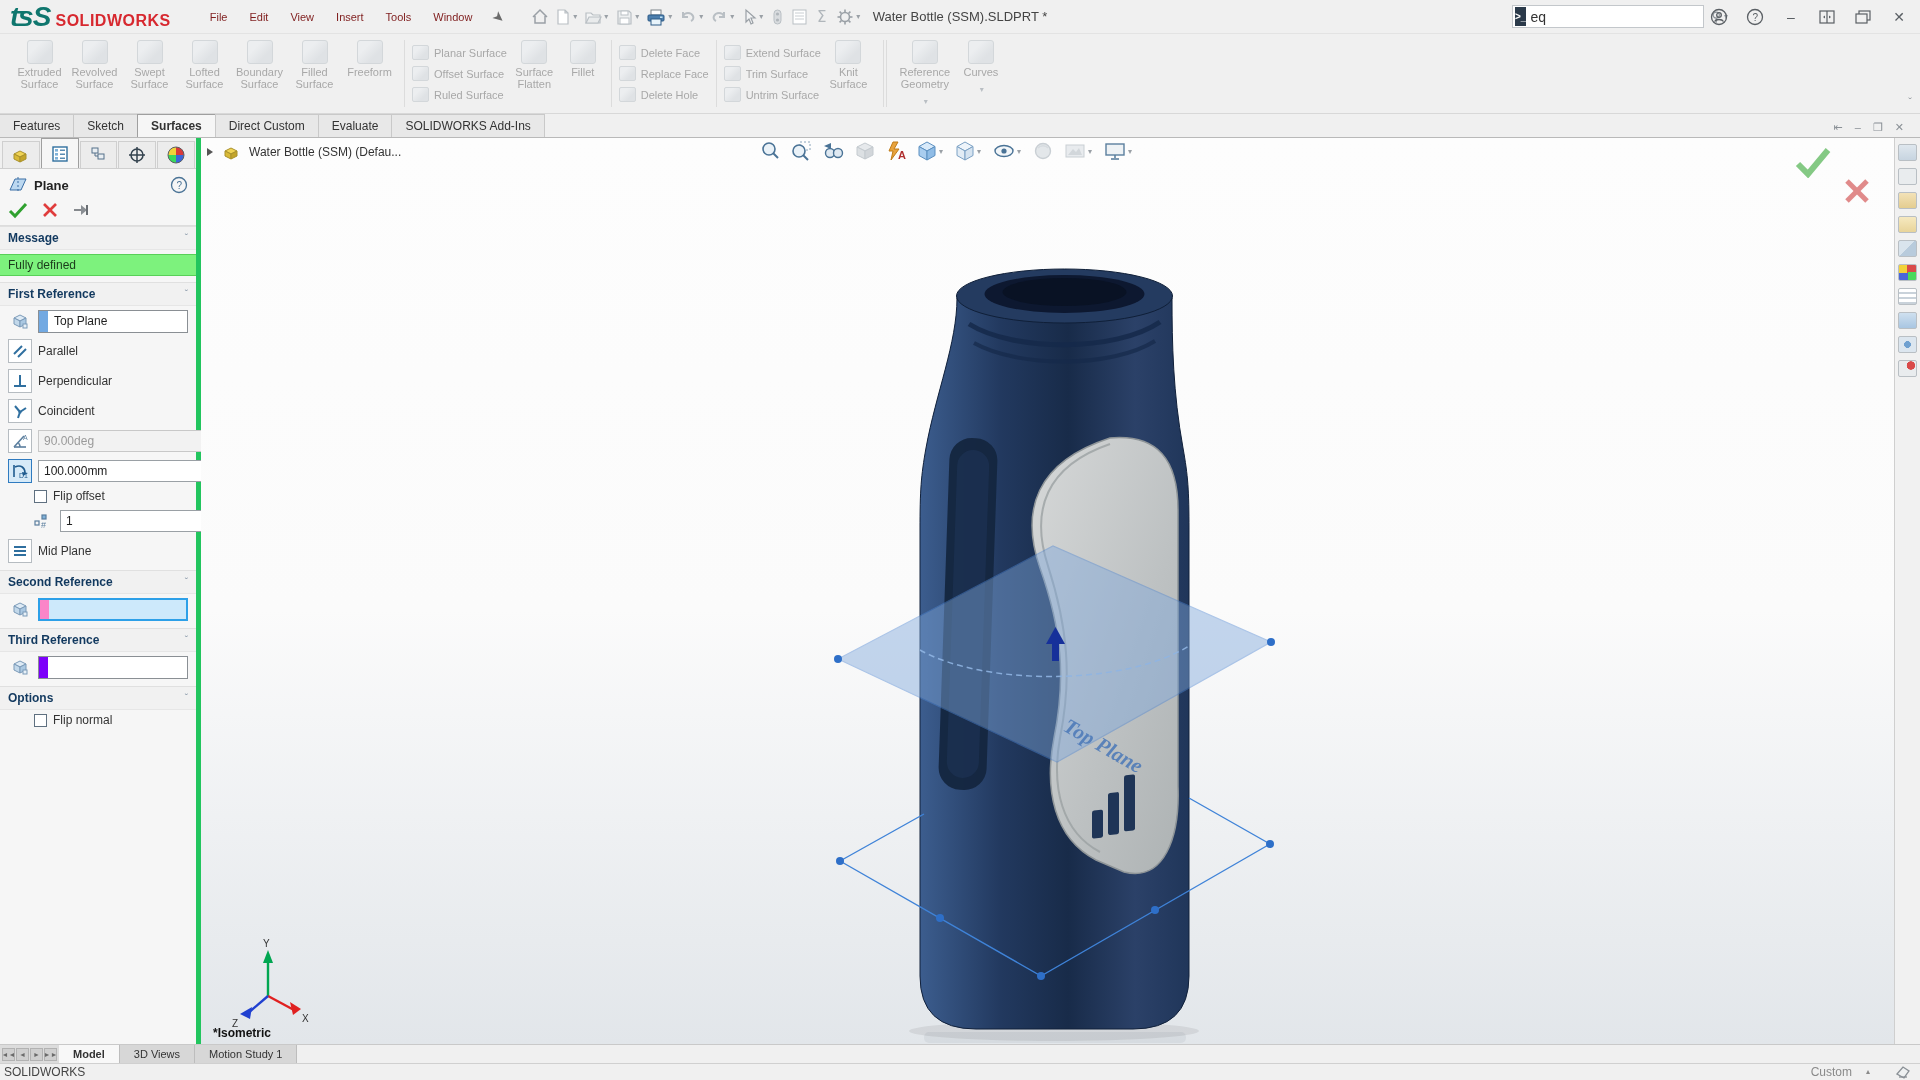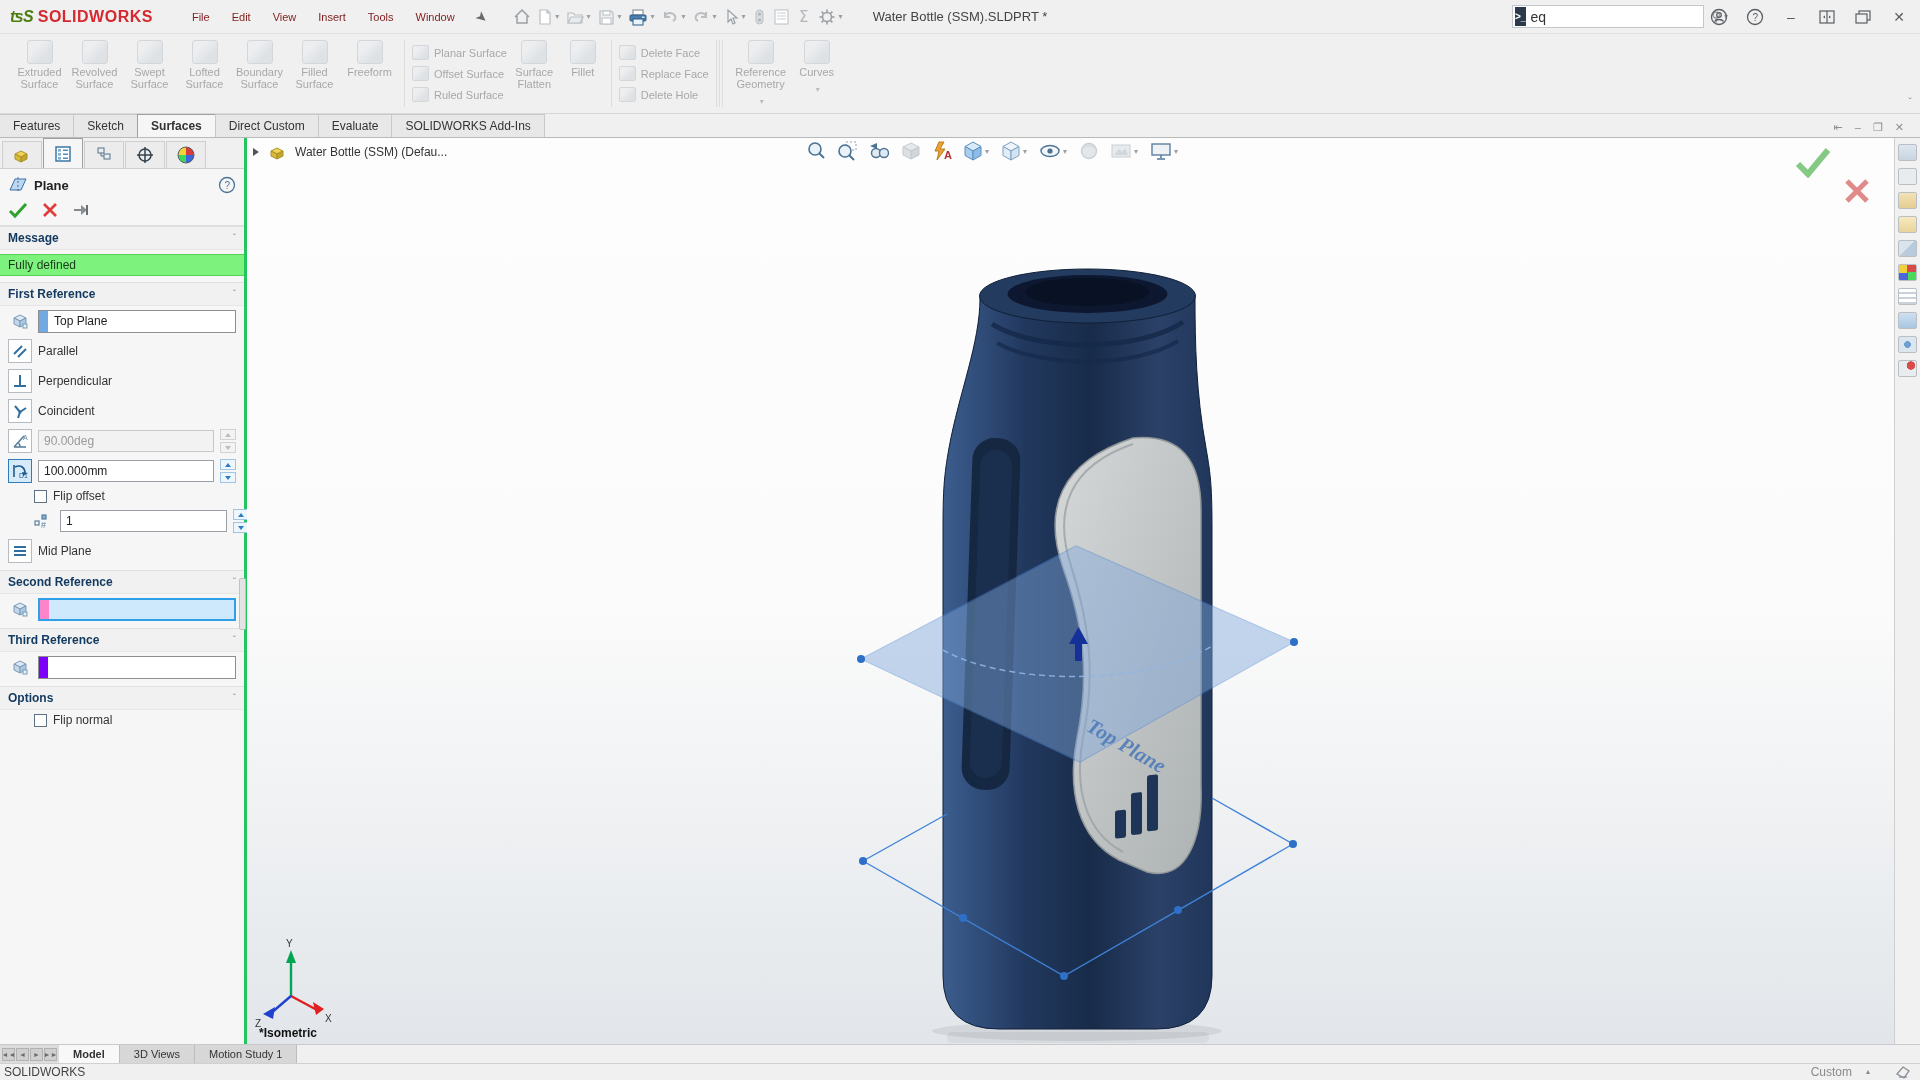--- a/index.html
+++ b/index.html
@@ -1,21 +1,21 @@
 <!DOCTYPE html>
 <html><head>
 <meta charset="utf-8">
 <style>
   * { margin:0; padding:0; box-sizing:border-box; }
   html,body { width:1920px; height:1080px; overflow:hidden; font-family:"Liberation Sans",sans-serif; background:#f0f0f0; color:#333; }
 
   
   #titlebar { position:relative; height:34px; background:#f0f0f0; display:flex; align-items:center; border-bottom:1px solid #e3e3e3; }
   .logo { display:flex; align-items:baseline; margin-left:10px; margin-right:28px; }
-  .logo-glyph { color:#4d7c0f; font-size:16px; font-weight:bold; font-style:italic; margin-right:4px; }
+  .logo-glyph { color:#0f766e; font-size:28px; font-weight:bold; font-style:italic; margin-right:4px; }
   .logo-text { color:#d7282f; font-size:16px; font-weight:bold; letter-spacing:.5px; }
   .menu-item { font-size:11px; color:#7f1d1d; padding:7px 11px; cursor:default; }
   .pin-glyph { color:#6a6a6a; font-size:14px; margin:0 10px; transform:rotate(40deg); display:inline-block; }
   .qat { display:flex; align-items:center; gap:2px; margin-left:14px; }
   .qat-btn { display:flex; align-items:center; padding:2px 1px; }
   .qat svg { display:block; }
   .caret { font-size:8px; color:#9aa0a6; margin:0 2px 0 1px; }
   #doc-title { position:absolute; left:50%; top:9px; transform:translateX(-50%); font-size:13px; color:#444; }
   .search-box { position:absolute; left:1512px; top:5px; width:192px; height:23px; background:#fff; border:1px solid #c3c7cb; display:flex; align-items:center; }
   .search-prompt { width:20px; height:19px; background:#2b3a4a; color:#fff; font-size:10px; font-weight:bold; display:flex; align-items:center; justify-content:center; margin:1px 4px 1px 2px; }
@@ -41,21 +41,21 @@
   #cmdtabs { height:24px; background:#f0f0f0; display:flex; align-items:flex-end; border-bottom:1px solid #b9b9b9; position:relative; }
   .ctab { font-size:12px; color:#333; padding:4px 13px 4px 13px; border:1px solid #c9c9c9; border-bottom:none; background:#e8e8e8; margin-left:-1px; }
   .ctab.active { background:#f6f6f6; font-weight:bold; border-color:#9f9f9f; }
   .doc-ctrls { position:absolute; right:16px; bottom:3px; display:flex; gap:12px; color:#8a9096; font-size:11px; }
   .doc-ctrls span { cursor:default; }
 
   
   #workspace { position:relative; height:906px; display:flex; }
 
   
-  #pm { width:247px; background:#f6f6f6; border-right:3px solid #22c55e; position:relative; font-size:12px; }
+  #pm { width:201px; background:#f6f6f6; border-right:5px solid #22c55e; position:relative; font-size:12px; }
   .pm-tabs { height:31px; background:#f0f0f0; border-bottom:1px solid #cfcfcf; display:flex; align-items:flex-end; padding-left:2px; }
   .pm-tab { width:40px; height:27px; display:flex; align-items:center; justify-content:center; border:1px solid #cfcfcf; border-bottom:none; background:#ececec; margin-right:1px; }
   .pm-tab.active { background:#f6f6f6; border-color:#9f9f9f; height:30px; }
   .pm-title { display:flex; align-items:center; gap:6px; padding:6px 8px 4px 8px; }
   .pm-title .t { font-weight:bold; font-size:13px; color:#222; flex:1; }
   .pm-actions { display:flex; align-items:center; gap:14px; padding:2px 8px 6px 8px; border-bottom:1px solid #ddd; }
   .sec-hd { display:flex; align-items:center; padding:4px 8px; background:#f1f1f1; border-top:1px solid #e0e0e0; border-bottom:1px solid #e6e6e6; }
   .sec-hd .ht { font-weight:bold; color:#12395f; flex:1; font-size:12px; }
   .sec-hd .chev { color:#7d8ea0; font-size:10px; }
   .msg-green { margin:4px 0 6px 0; background:#7df27d; border-top:1px solid #58d058; border-bottom:1px solid #58d058; padding:3px 8px; color:#1b3a1b; }
@@ -329,20 +329,40 @@
           <span class="ricon16"></span>
           <span>Replace Face</span>
         </div>
       <div class="rsmall">
           <span class="ricon16"></span>
           <span>Delete Hole</span>
         </div>
     </div>
   </div>
   <div class="rsep"></div>
+  <div class="rgroup">
+    <div class="rstack">
+      <div class="rsmall">
+          <span class="ricon16"></span>
+          <span>Extend Surface</span>
+        </div>
+      <div class="rsmall">
+          <span class="ricon16"></span>
+          <span>Trim Surface</span>
+        </div>
+      <div class="rsmall">
+          <span class="ricon16"></span>
+          <span>Untrim Surface</span>
+        </div>
+    </div>
+    <div class="rbig">
+        <div class="ricon"></div>
+        <div class="rlabel">Knit Surface</div>
+      </div>
+  </div>
   <div class="rsep"></div>
   <div class="rsep"></div>
   <div class="rgroup">
     <div class="rbig" style="width:62px"><div class="ricon"></div><div class="rlabel">Reference Geometry</div><span class="rcaret">▾</span></div>
     <div class="rbig" style="width:50px"><div class="ricon"></div><div class="rlabel">Curves</div><span class="rcaret">▾</span></div>
   </div>
 </div>
 <div id="ribbon-collapse">ˇ</div>
 
 <div id="cmdtabs">

